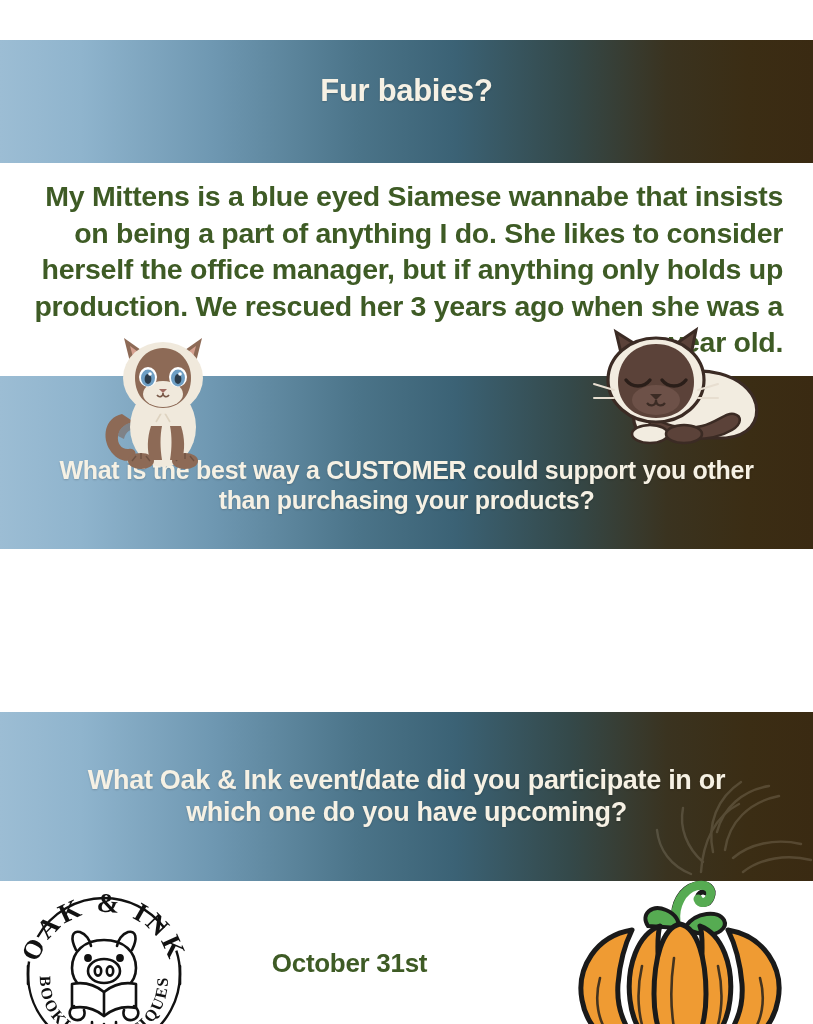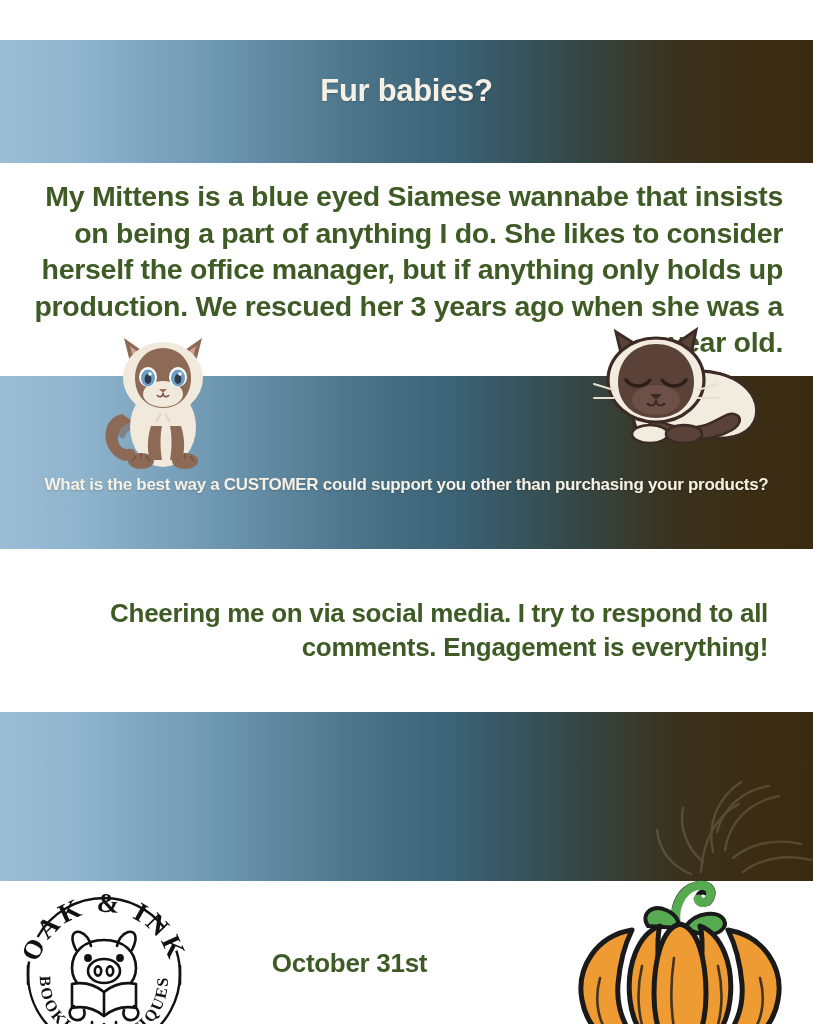--- a/index.html
+++ b/index.html
@@ -28,21 +28,21 @@
     line-height:1.18;
     letter-spacing:-0.3px;
     position:relative; z-index:3;
     text-shadow:0 1px 2px rgba(0,0,0,0.18);
   }
 
   #band-header { top:0; height:123px; }
   #band-header .band-title { font-size:31px; margin-top:-20px; }
 
   #band-q2 { top:336px; height:173px; }
-  #band-q2 .band-title { font-size:17px; margin-top:46px; padding:0 40px; }
+  #band-q2 .band-title { font-size:25px; margin-top:46px; padding:0 40px; }
 
   #band-q3 { top:672px; height:169px; }
   #band-q3 .band-title { font-size:27px; padding:0 70px; }
 
   
   .answer {
     position:absolute; left:0; width:813px;
     display:flex; align-items:center; justify-content:center;
     text-align:right;
   }
@@ -158,37 +158,35 @@
     <path d="M22 72 L2 66 M22 80 L2 80 M106 72 L126 66 M106 80 L126 80" stroke="#e7ded0" stroke-width="2" fill="none" stroke-linecap="round"></path>
 
     <ellipse cx="58" cy="116" rx="18" ry="9" fill="#f2ece0" stroke="#3b2b24" stroke-width="2.6"></ellipse>
     <ellipse cx="92" cy="116" rx="18" ry="9" fill="#5b4239" stroke="#3b2b24" stroke-width="2.6"></ellipse>
   </svg>
 
   <div class="band" id="band-q2">
     <div class="band-title">What is the best way a CUSTOMER could support you other than purchasing your products?</div>
   </div>
 
-  <div class="answer" id="answer-2">
-    <div class="answer-text">Cheering me on via social media. I try to respond to all comments. Engagement is everything!</div>
-  </div>
 
   <div class="band" id="band-q3">
     <svg id="band3-watermark" viewBox="0 0 230 169">
       <g fill="none" stroke="#e8e0cf" stroke-width="2.4" stroke-linecap="round">
         <path d="M118 160 C120 130 132 104 156 92"></path>
         <path d="M120 150 C104 136 96 116 100 96"></path>
         <path d="M130 140 C124 112 134 86 158 70"></path>
         <path d="M142 138 C146 110 166 90 196 84"></path>
         <path d="M150 146 C166 132 192 126 218 132"></path>
         <path d="M108 162 C88 154 76 138 74 118"></path>
         <path d="M160 160 C178 146 204 142 228 148"></path>
         <path d="M134 120 C140 96 160 78 186 74"></path>
       </g>
     </svg>
+    <div class="band-title">What Oak &amp; Ink event/date did you participate in or which one do you have upcoming?</div>
   </div>
 
   <div id="footer">
     <div id="event-date">
       <div class="answer-text">October 31st</div>
     </div>
   </div>
 
   <svg id="logo" viewBox="0 0 172 172">
     <defs>

